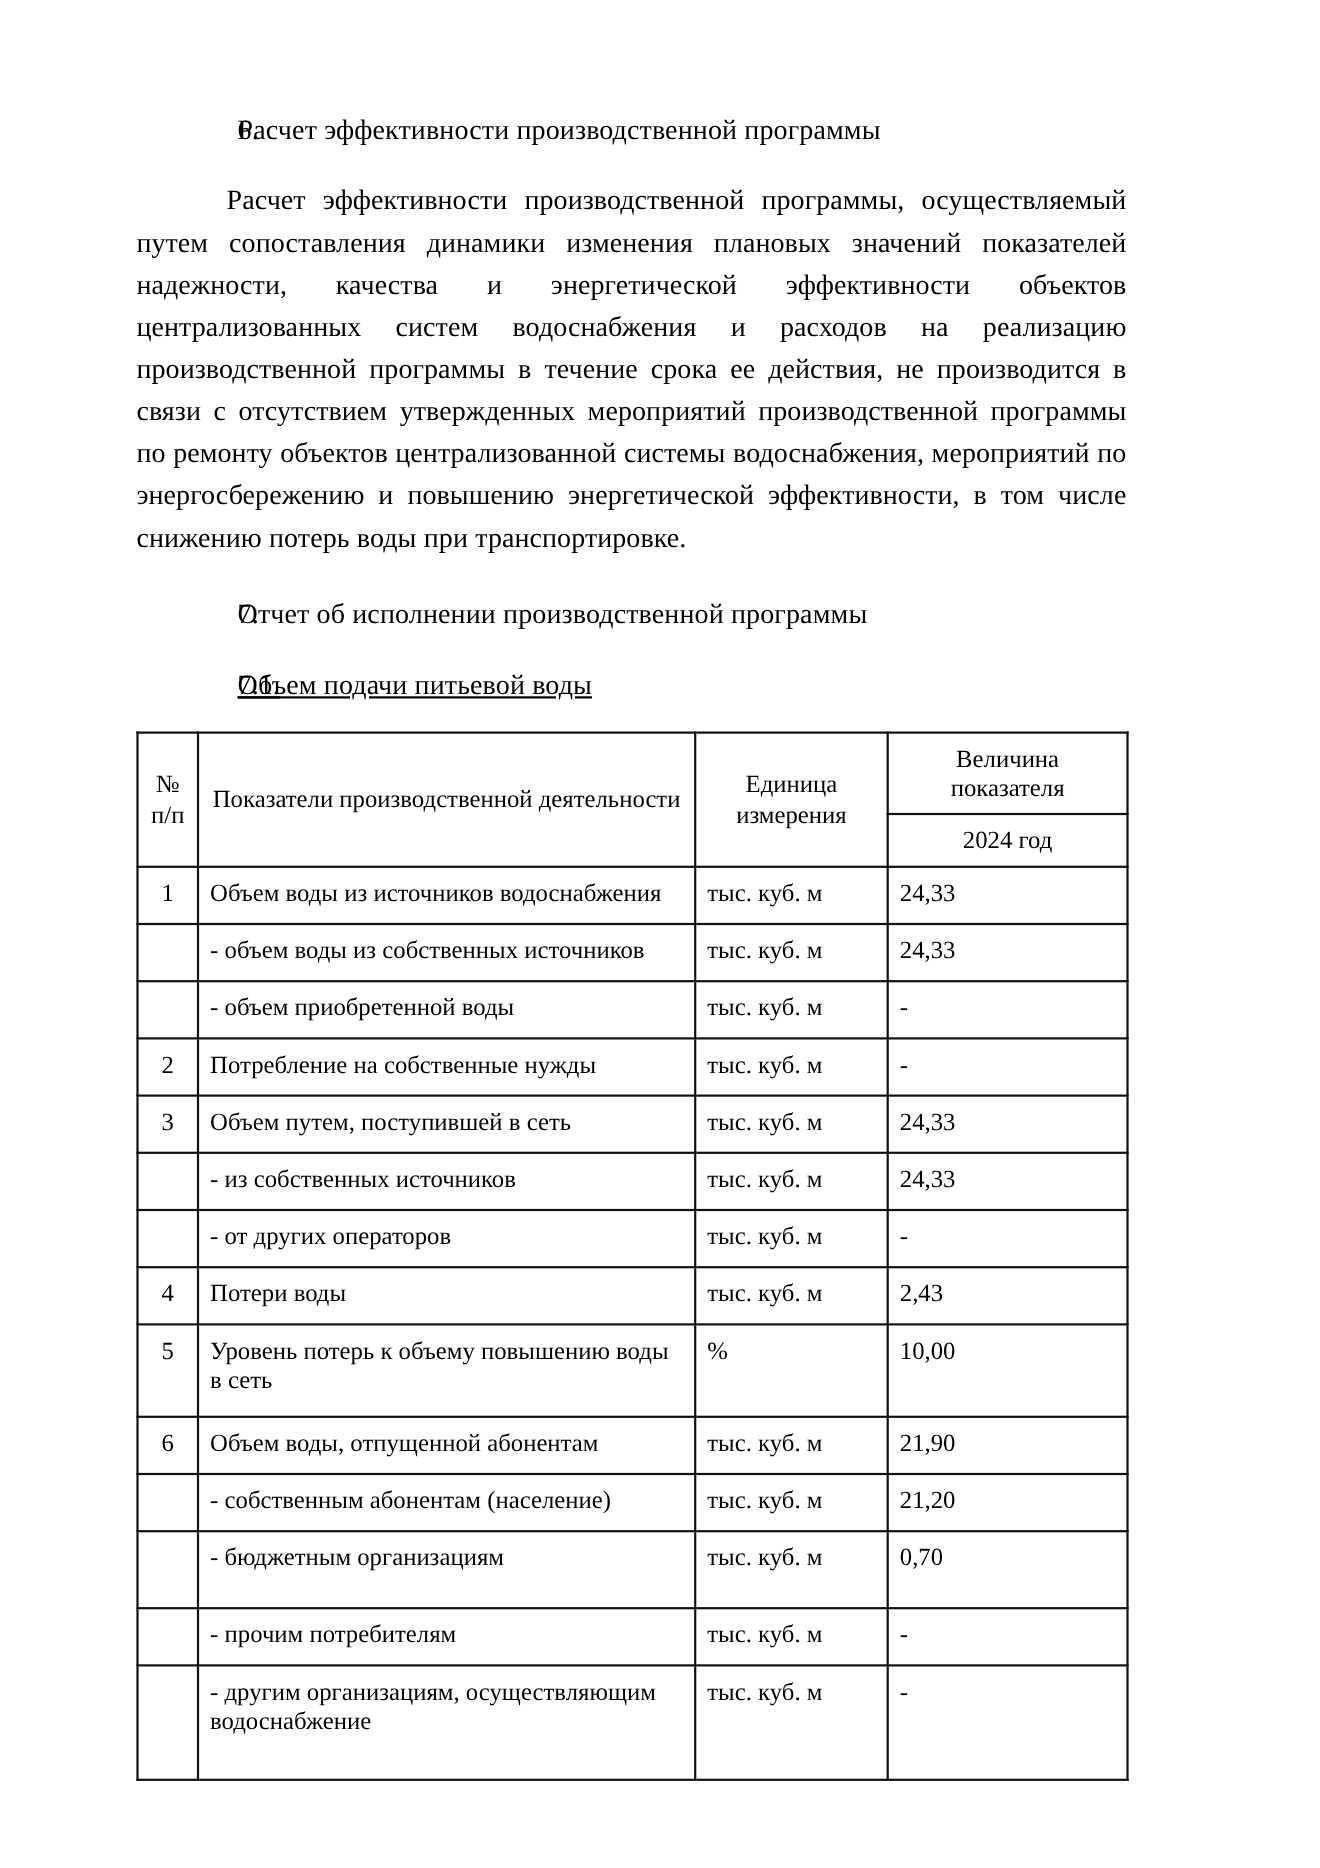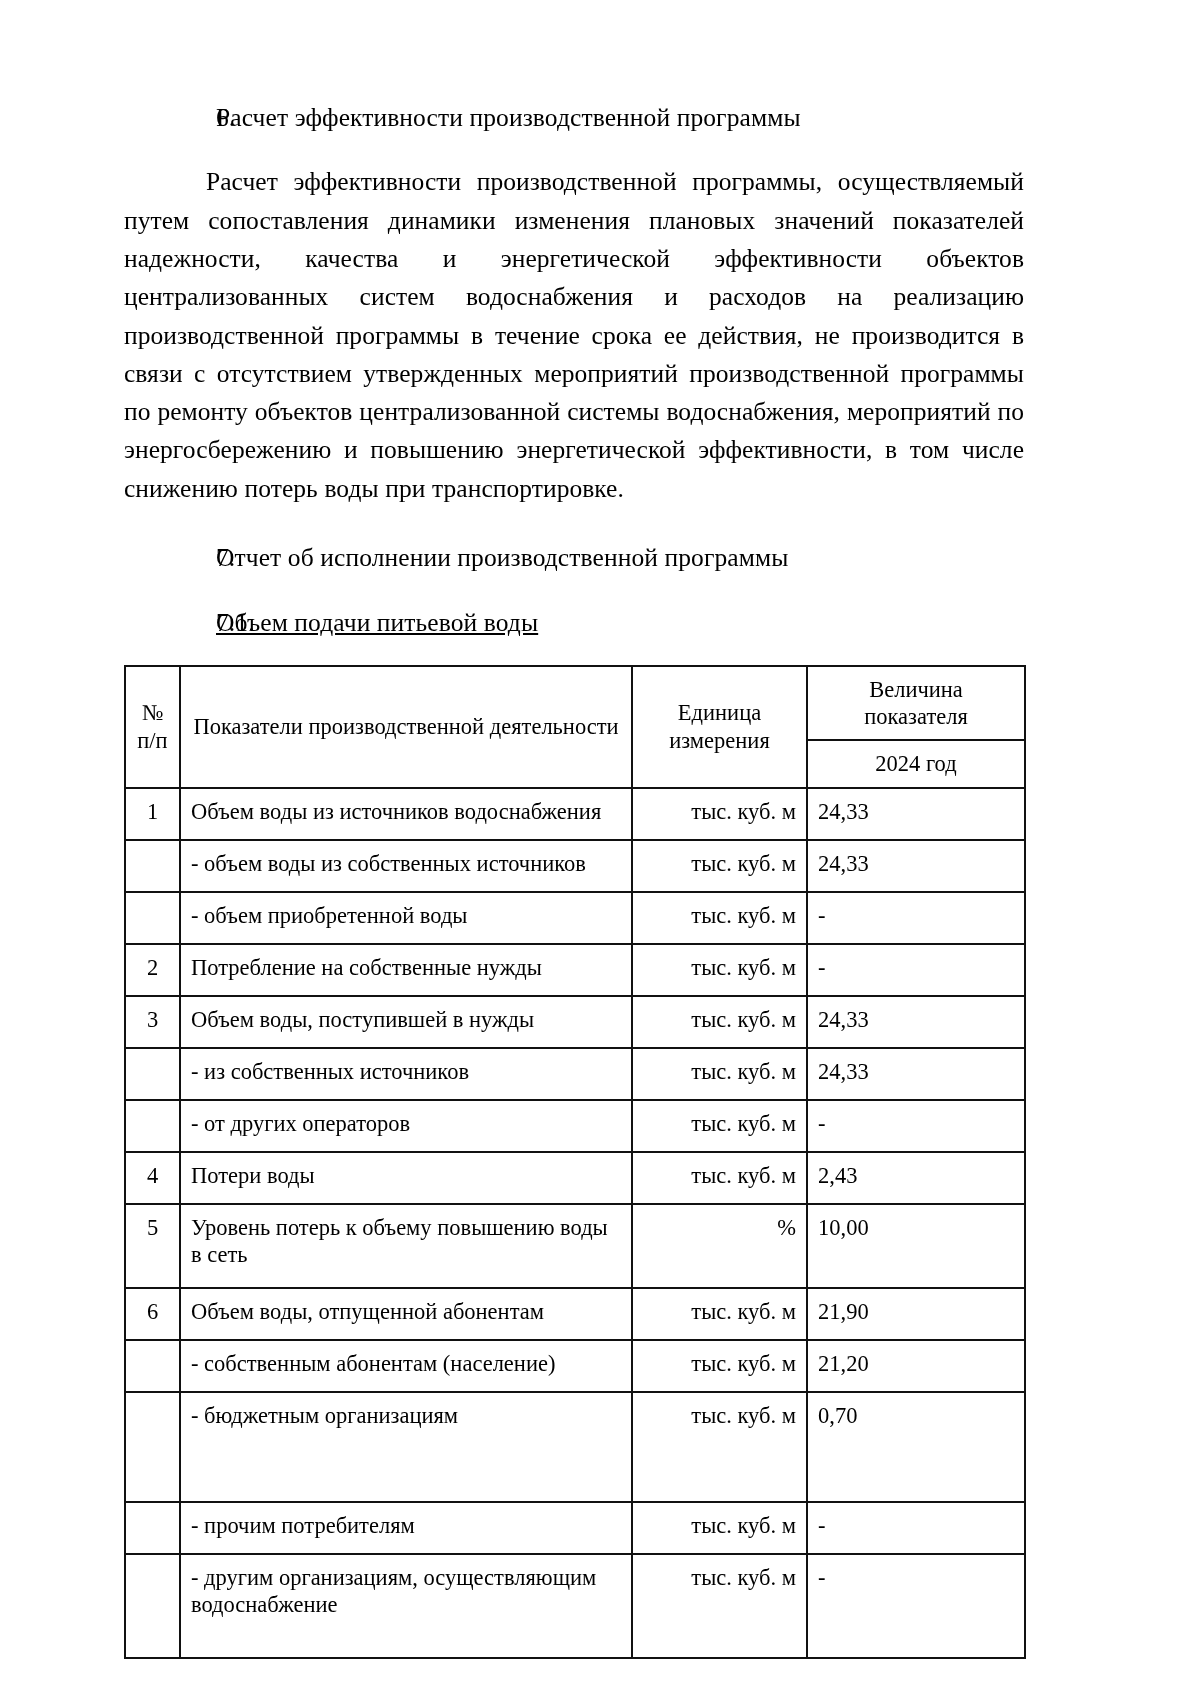--- a/index.html
+++ b/index.html
@@ -100,28 +100,28 @@
   td.cell-num {
     text-align: center;
     vertical-align: top;
     padding-top: 10px;
   }
   td.cell-ind {
     text-align: left;
     padding-left: 14px;
   }
   td.cell-unit {
-    text-align: right;
+    text-align: left;
   }
   td.cell-val {
     text-align: left;
   }
   tr.r-std  td { height: 52px; }
   tr.r-two  td { height: 84px; }
-  tr.r-budget td { height: 110px; }
+  tr.r-budget td { height: 70px; }
   tr.r-last td  { height: 104px; }
 </style>
 </head>
 <body>
 
 <div class="page">
   <div class="content">
 
     <div class="heading" id="heading-6">
       <span class="num">6.</span>
@@ -185,21 +185,21 @@
               <td class="cell-val">-</td>
             </tr>
             <tr class="r-std">
               <td class="cell-num">2</td>
               <td class="cell-ind">Потребление на собственные нужды</td>
               <td class="cell-unit">тыс. куб. м</td>
               <td class="cell-val">-</td>
             </tr>
             <tr class="r-std">
               <td class="cell-num">3</td>
-              <td class="cell-ind">Объем воды, поступившей в нужды</td>
+              <td class="cell-ind">Объем путем, поступившей в сеть</td>
               <td class="cell-unit">тыс. куб. м</td>
               <td class="cell-val">24,33</td>
             </tr>
             <tr class="r-std">
               <td class="cell-num"></td>
               <td class="cell-ind">- из собственных источников</td>
               <td class="cell-unit">тыс. куб. м</td>
               <td class="cell-val">24,33</td>
             </tr>
             <tr class="r-std">

